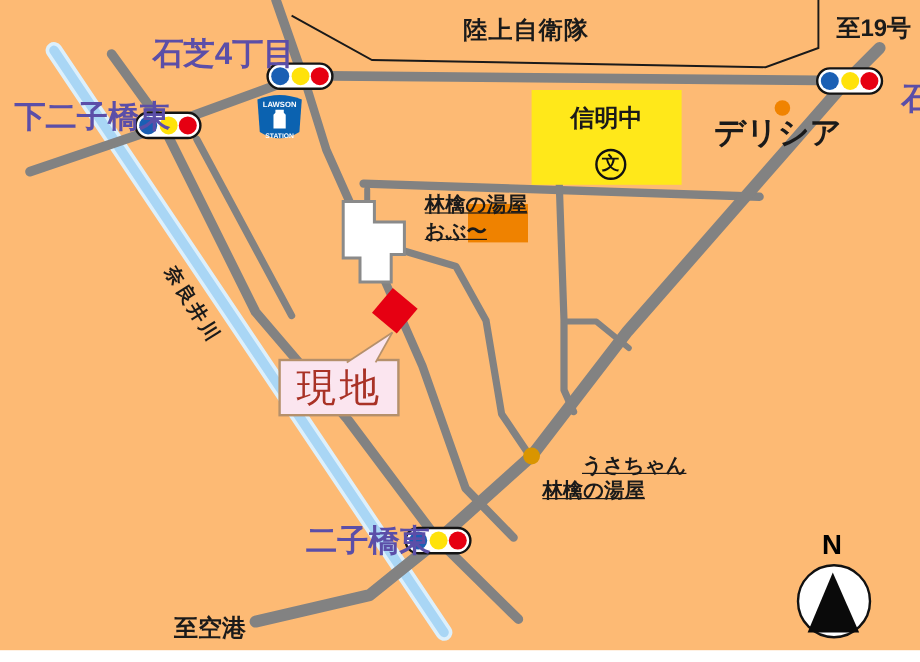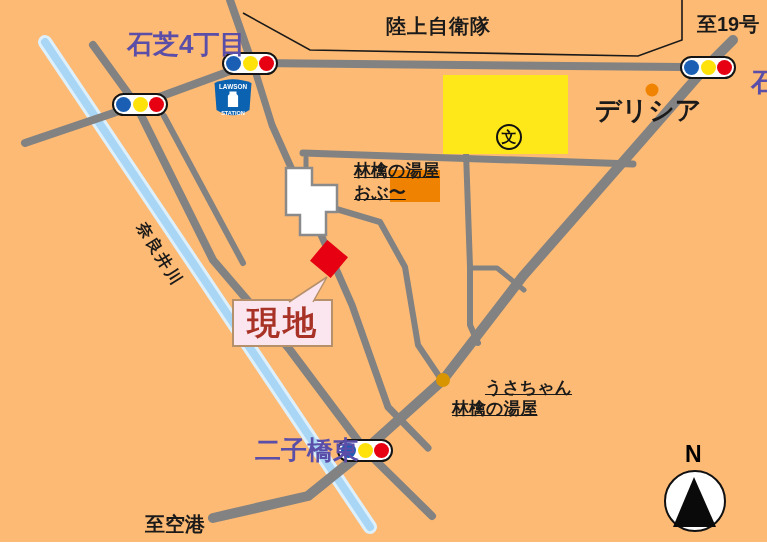--- a/index.html
+++ b/index.html
@@ -17,21 +17,21 @@
   .purple{color:var(--c-purple);}
   .lbl-big{font-size:20px;}
   .lbl-small{font-size:17px;text-decoration:underline;}
   .school-label{width:125px;text-align:center;font-size:20px;}
   .bun-circle{
     position:absolute;width:22px;height:22px;border:2px solid #111;border-radius:50%;
     text-align:center;font-size:15px;line-height:22px;font-weight:600;color:#111;background:transparent;
   }
   .naraigawa{transform:rotate(58deg);transform-origin:0 0;font-size:16px;font-weight:600;letter-spacing:2px;color:#1a1a1a;}
   .genchi{
-    width:94px;text-align:center;font-size:33px;font-weight:bold;
+    width:94px;text-align:center;font-size:33px;font-weight:normal;
     color:var(--c-genchi_text);letter-spacing:3px;
   }
   .signal{
     position:absolute;width:56px;height:23px;background:#fff;border:2.5px solid #141414;
     border-radius:13px;box-sizing:border-box;display:flex;align-items:center;
     justify-content:space-between;padding:0 2px;
   }
   .signal .dot{width:15px;height:15px;border-radius:50%;}
   .signal .d-blue{background:var(--c-signal_blue);}
   .signal .d-yellow{background:var(--c-signal_yellow);}
@@ -115,21 +115,23 @@
   </div>
   <div class="signal" style="left:337px;top:439px;">
     <span class="dot d-blue"></span>
     <span class="dot d-yellow"></span>
     <span class="dot d-red"></span>
   </div>
 
   <div class="lbl black lbl-big" style="left:386px;top:15px;letter-spacing:1px;">陸上自衛隊</div>
   <div class="lbl black lbl-big" style="left:697px;top:13px;">至19号</div>
   <div class="lbl purple" style="left:127px;top:30px;">石芝4丁目</div>
+  <div class="lbl purple" style="left:12px;top:83px;">下二子橋東</div>
   <div class="lbl purple" style="left:703px;top:68px;margin-left:48px;">石芝</div>
+  <div class="lbl black school-label" style="left:443px;top:88px;">信明中</div>
   <div class="bun-circle" style="left:496px;top:124px;">文</div>
   <div class="lbl black" style="left:595px;top:96px;">デリシア</div>
   <div class="lbl black lbl-small" style="left:354px;top:161px;">林檎の湯屋</div>
   <div class="lbl black lbl-small" style="left:354px;top:183px;">おぶ〜</div>
   <div class="lbl naraigawa" style="left:148px;top:219px;">奈良井川</div>
   <div class="lbl genchi" style="left:236px;top:304px;">現地</div>
   <div class="lbl black lbl-small" style="left:452px;top:378px;margin-left:33px;">うさちゃん</div>
   <div class="lbl black lbl-small" style="left:452px;top:399px;">林檎の湯屋</div>
   <div class="lbl purple" style="left:255px;top:436px;">二子橋東</div>
   <div class="lbl black lbl-big" style="left:145px;top:513px;">至空港</div>

